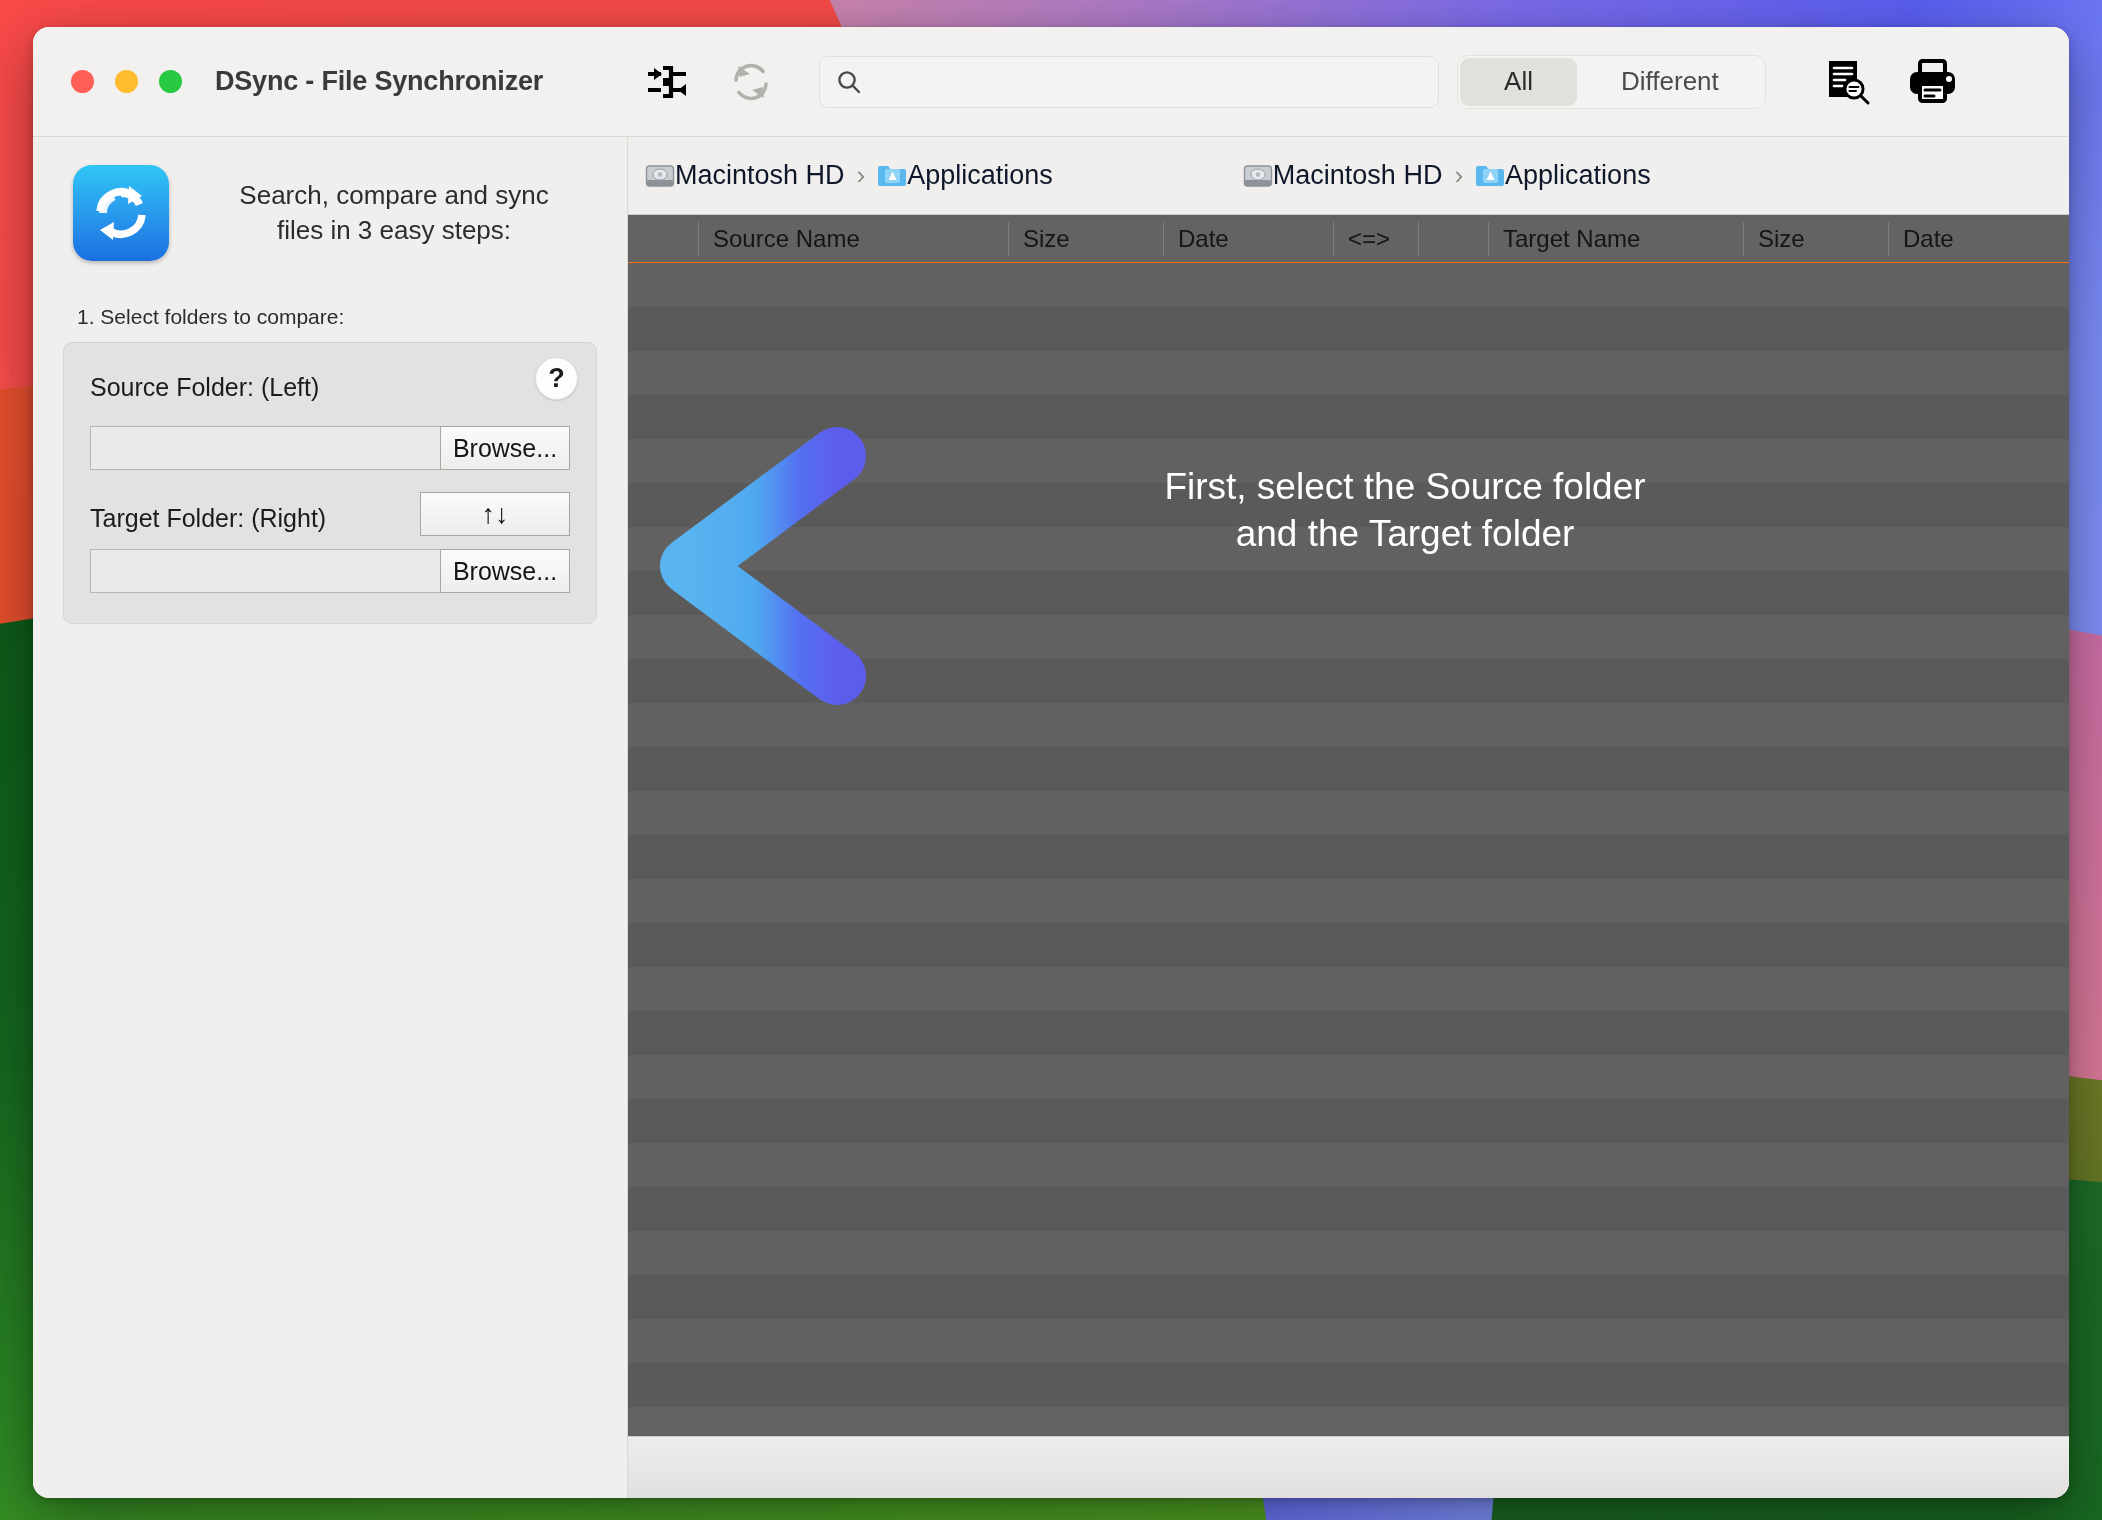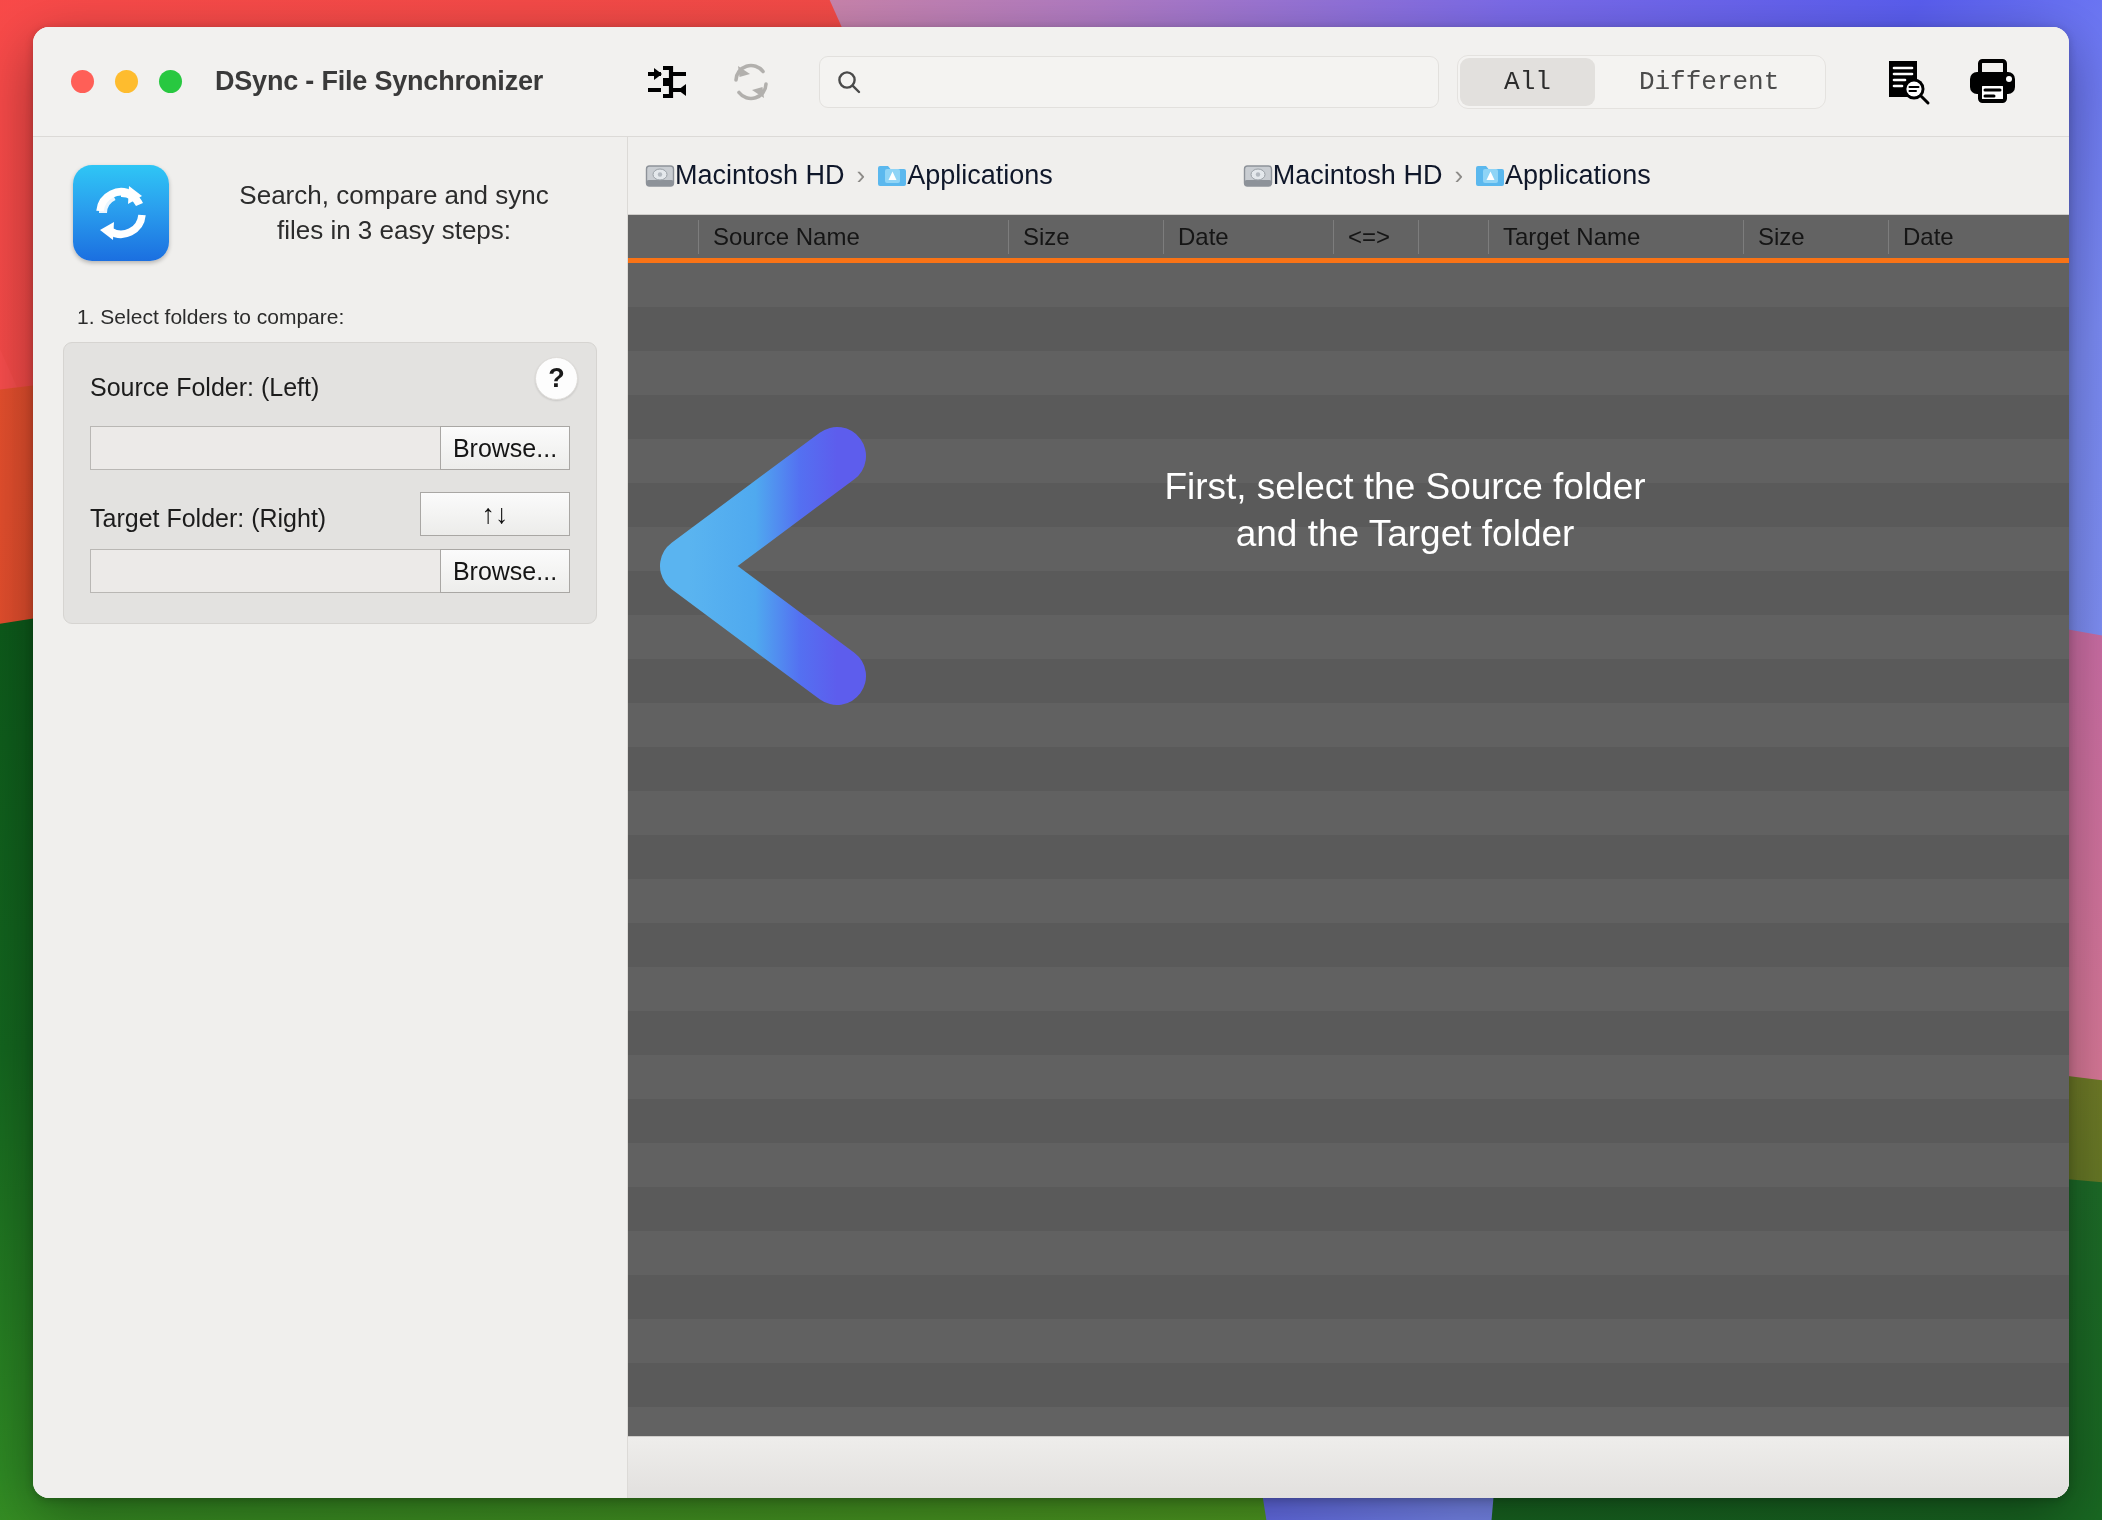--- a/index.html
+++ b/index.html
@@ -163,21 +163,21 @@
     border: 1px solid #e4e2df;
     border-radius: 11px;
     background: #f4f3f1;
     padding: 2px;
     height: 54px;
     overflow: hidden;
   }
   .seg-btn {
     border: none;
     background: transparent;
-    font-family: Liberation Mono, monospace;
+    font-family: Liberation Sans, sans-serif;
     font-size: 26px;
     color: #4b4b4b;
     padding: 0 44px;
     cursor: pointer;
     border-radius: 9px;
     height: 100%;
   }
   .seg-btn.active { background: #e2e0dd; color: #2c2c2c; }
 
   #btn-preview { margin-left: 55px; width: 54px; height: 54px; }
@@ -318,21 +318,21 @@
     margin: 0 12px;
   }
 
   
   #table-wrap { flex: 1; display: flex; flex-direction: column; position: relative; min-height: 0; }
   #table-head {
     display: flex;
     height: 48px;
     flex: 0 0 48px;
     background: #636363;
-    border-bottom: 5px solid #f97316;
+    border-bottom: 1px solid #f97316;
     align-items: center;
   }
   .th {
     font-size: 24px;
     color: #151515;
     padding-left: 14px;
     border-left: 1px solid #7d7d7d;
     height: 34px;
     display: flex;
     align-items: center;

